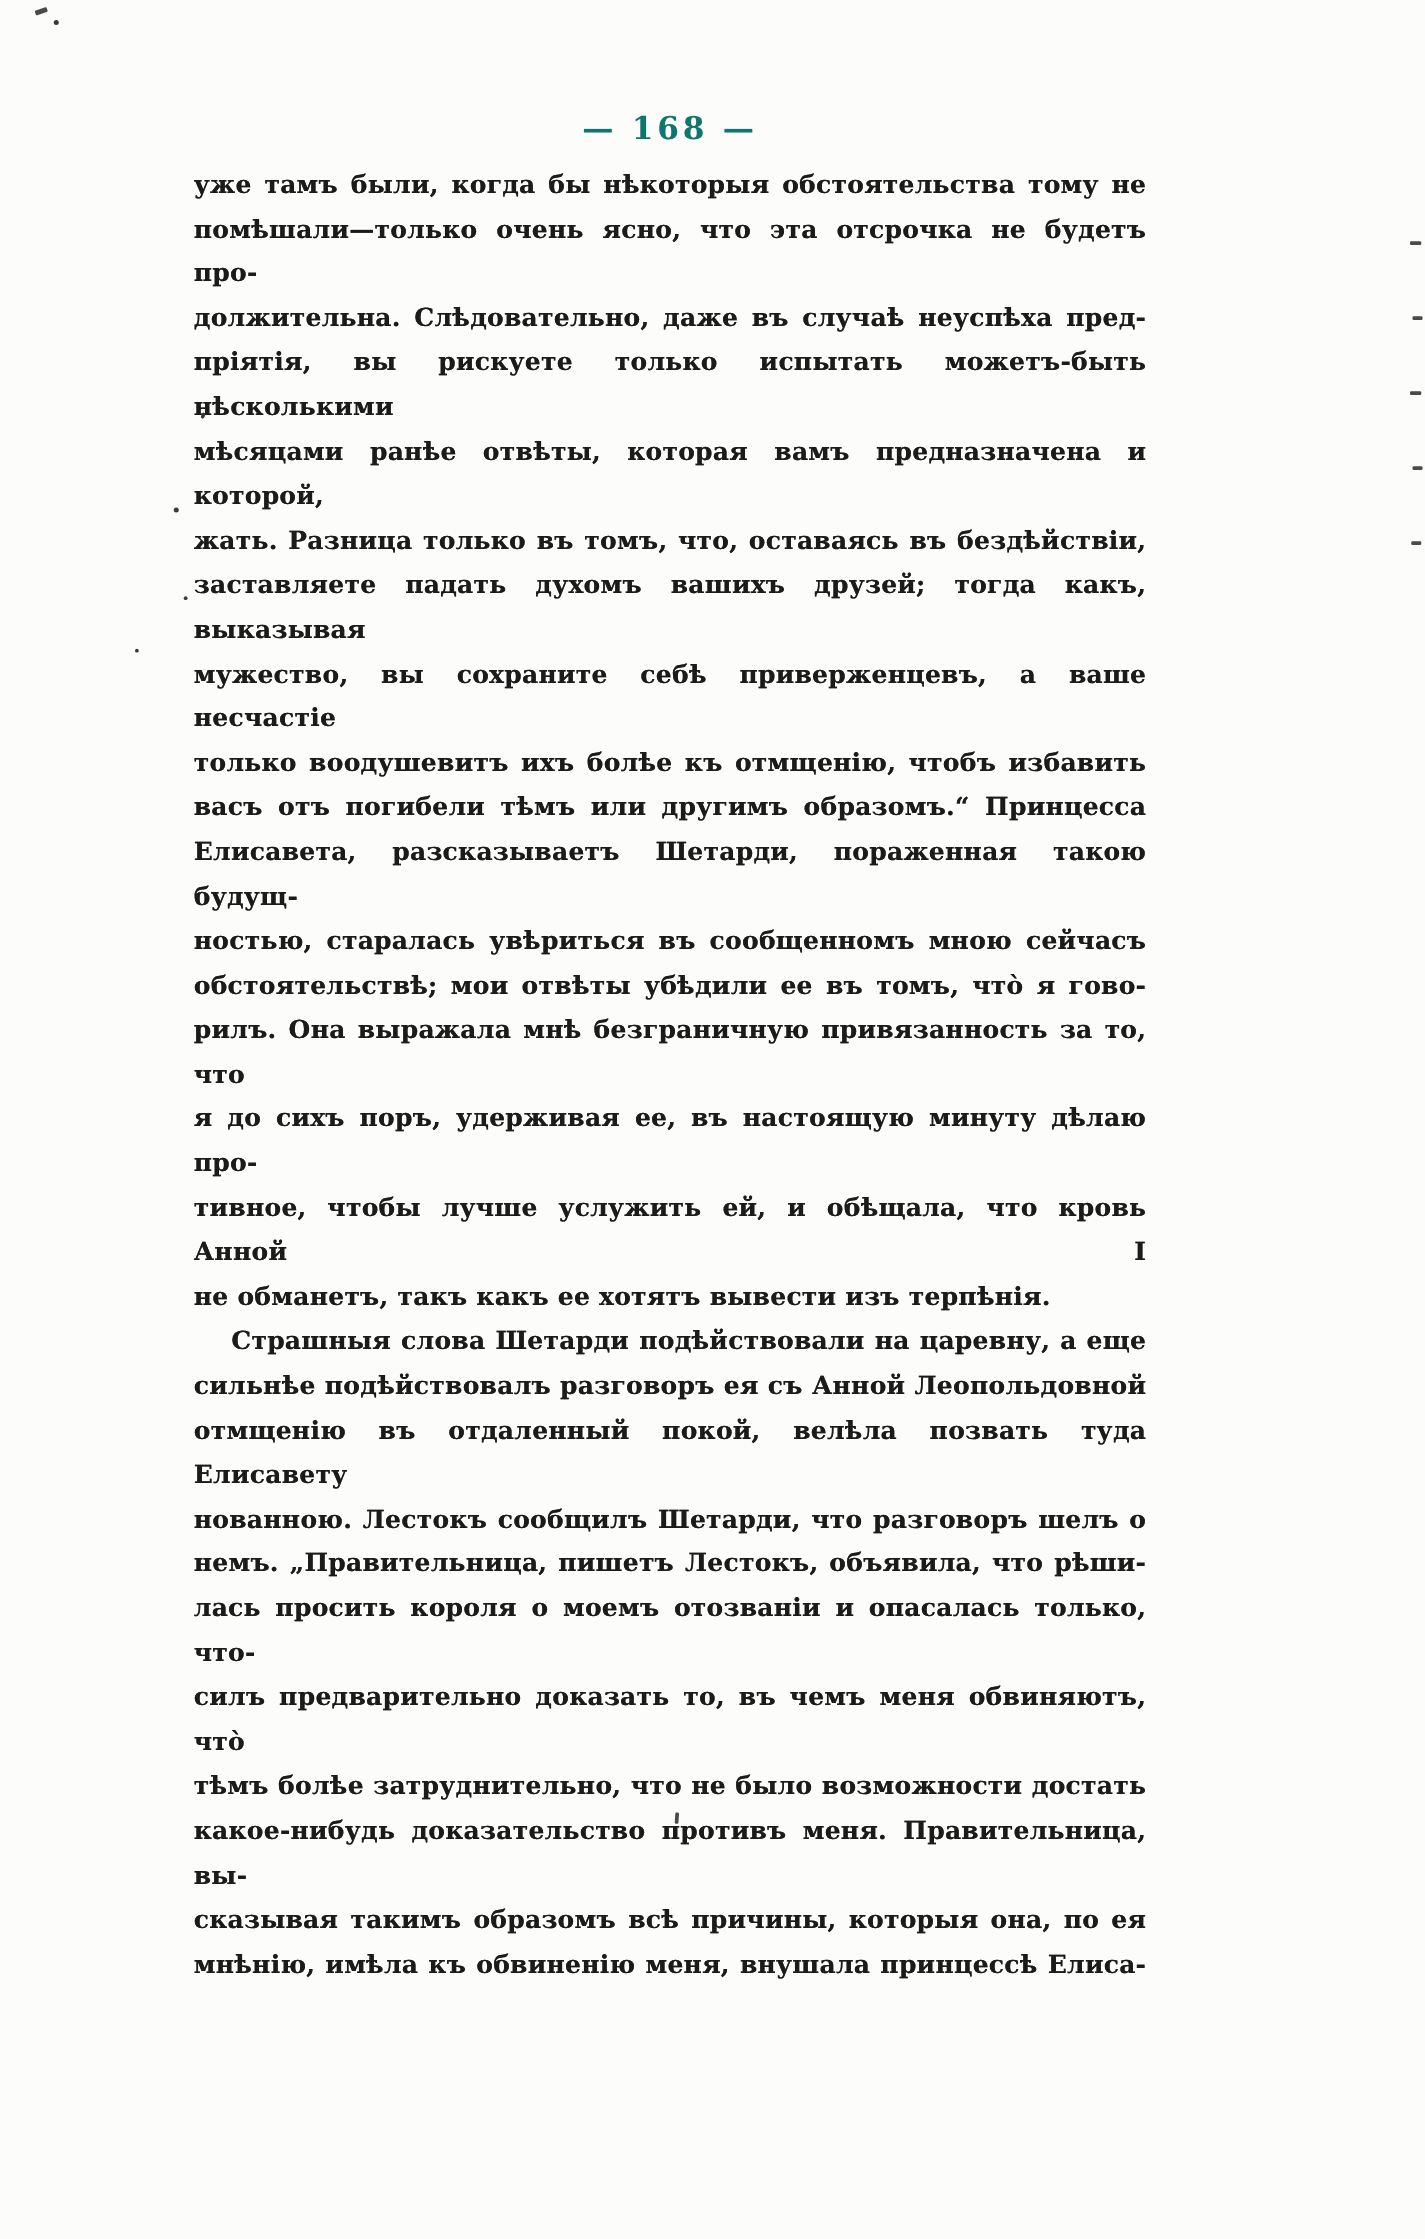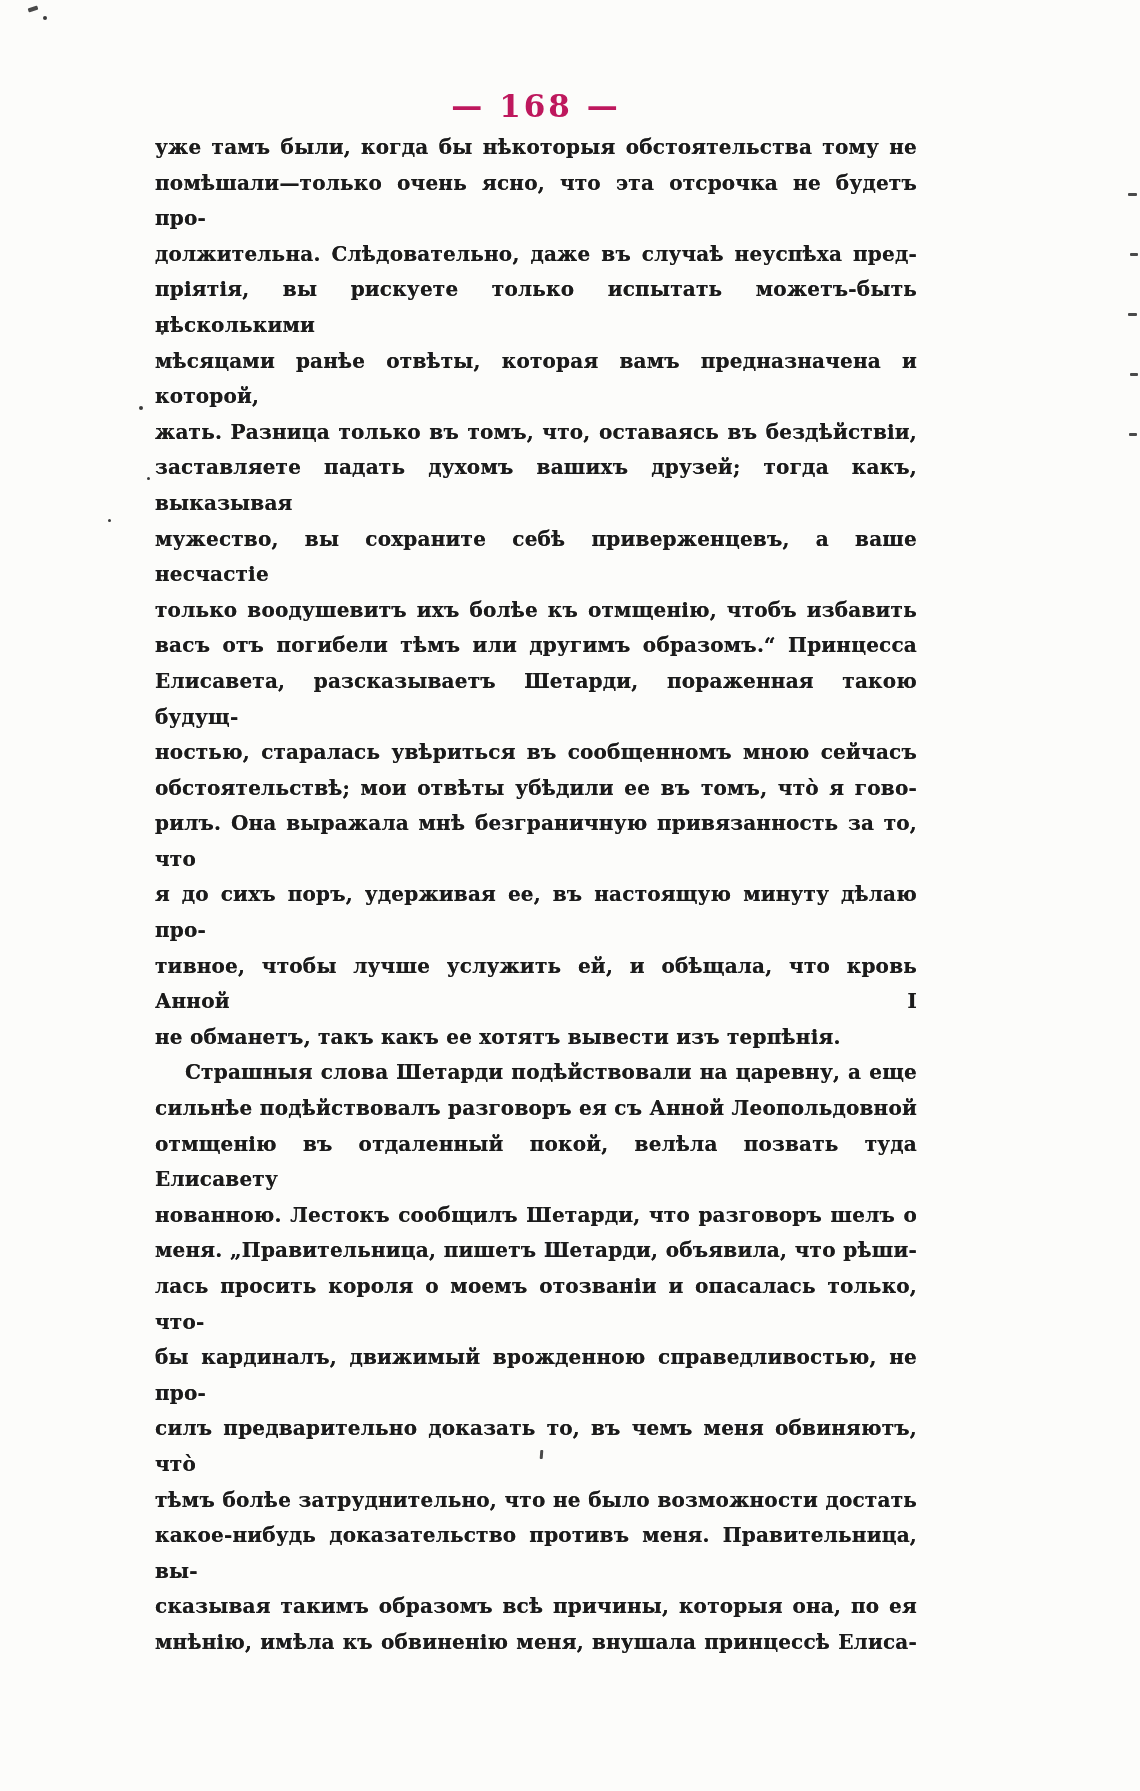--- a/index.html
+++ b/index.html
@@ -15,24 +15,24 @@
     font-family: "DejaVu Serif", serif;
     color: #1b1b1b;
     overflow: hidden;
   }
   .page-header {
     position: absolute;
     top: 88px;
     left: 155px;
     width: 762px;
     text-align: center;
-    font-size: 31px;
+    font-size: 25px;
     font-weight: bold;
     letter-spacing: 3px;
-    color: #be185d;
+    color: #0f766e;
   }
   .text-block {
     position: absolute;
     top: 130px;
     left: 155px;
     width: 762px;
     font-size: 20px;
     font-weight: bold;
     letter-spacing: 0.2px;
     line-height: 35.6px;
@@ -80,23 +80,22 @@
       <div class="line">ностью, старалась увѣриться въ сообщенномъ мною сейчасъ</div>
       <div class="line">обстоятельствѣ; мои отвѣты убѣдили ее въ томъ, чтò я гово-</div>
       <div class="line">рилъ. Она выражала мнѣ безграничную привязанность за то, что</div>
       <div class="line">я до сихъ поръ, удерживая ее, въ настоящую минуту дѣлаю про-</div>
       <div class="line">тивное, чтобы лучше услужить ей, и обѣщала, что кровь Анной I</div>
       <div class="line no-just-last">не обманетъ, такъ какъ ее хотятъ вывести изъ терпѣнія.</div>
       <div class="line indent">Страшныя слова Шетарди подѣйствовали на царевну, а еще</div>
       <div class="line">сильнѣе подѣйствовалъ разговоръ ея съ Анной Леопольдовной</div>
       <div class="line">отмщенію въ отдаленный покой, велѣла позвать туда Елисавету</div>
       <div class="line">нованною. Лестокъ сообщилъ Шетарди, что разговоръ шелъ о</div>
-      <div class="line">меня. „Правительница, пишетъ Шетарди, объявила, что рѣши-</div>
+      <div class="line">немъ. „Правительница, пишетъ Лестокъ, объявила, что рѣши-</div>
       <div class="line">лась просить короля о моемъ отозваніи и опасалась только, что-</div>
-      <div class="line">бы кардиналъ, движимый врожденною справедливостью, не про-</div>
       <div class="line">силъ предварительно доказать то, въ чемъ меня обвиняютъ, чтò</div>
       <div class="line">тѣмъ болѣе затруднительно, что не было возможности достать</div>
       <div class="line">какое-нибудь доказательство противъ меня. Правительница, вы-</div>
       <div class="line">сказывая такимъ образомъ всѣ причины, которыя она, по ея</div>
       <div class="line">мнѣнію, имѣла къ обвиненію меня, внушала принцессѣ Елиса-</div>
     </div>
 
   <div class="dash" style="left:28px;  top:7px;   width:10px; height:4px; transform:rotate(-18deg);"></div>
   <div class="speck" style="left:43px;  top:16px;  width:4px;  height:4px;"></div>
   <div class="speck" style="left:139px; top:406px; width:4px;  height:4px;"></div>

